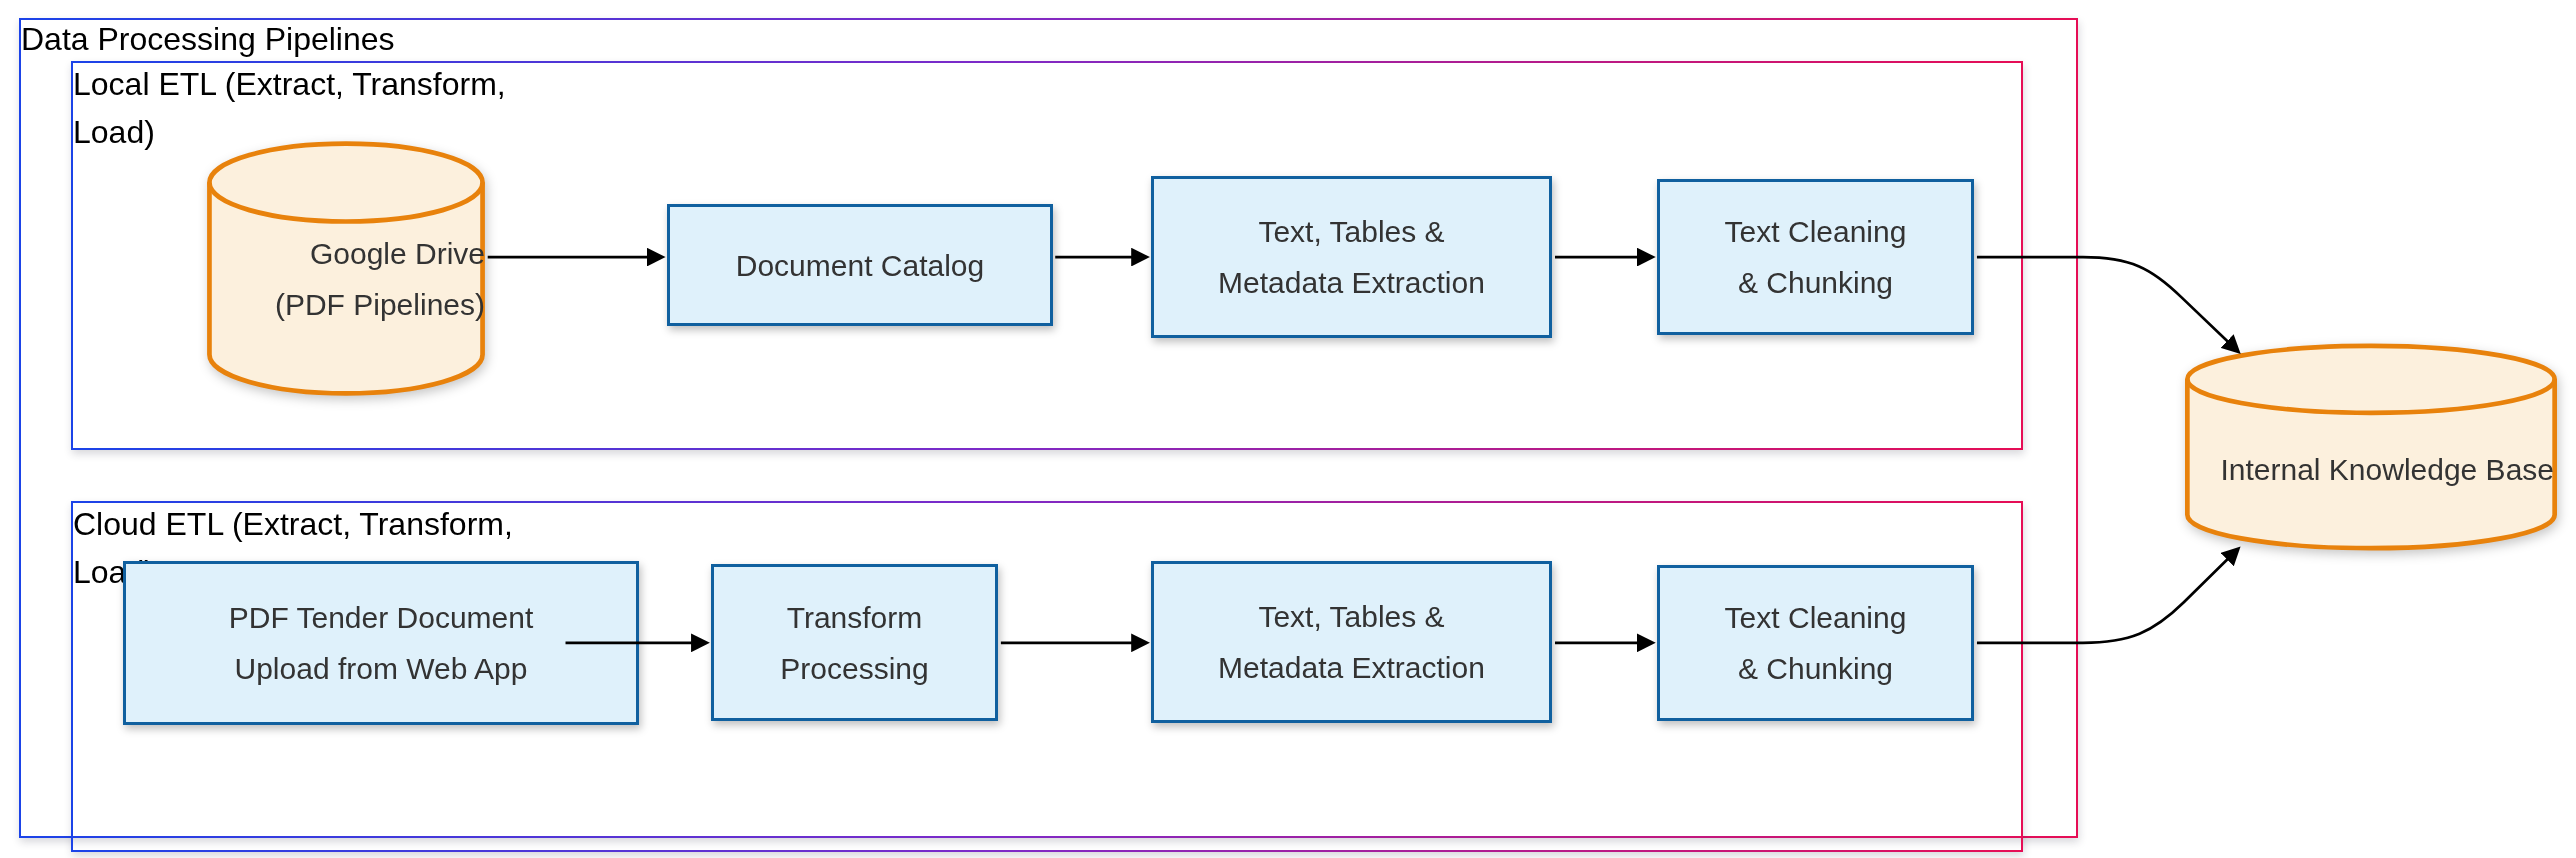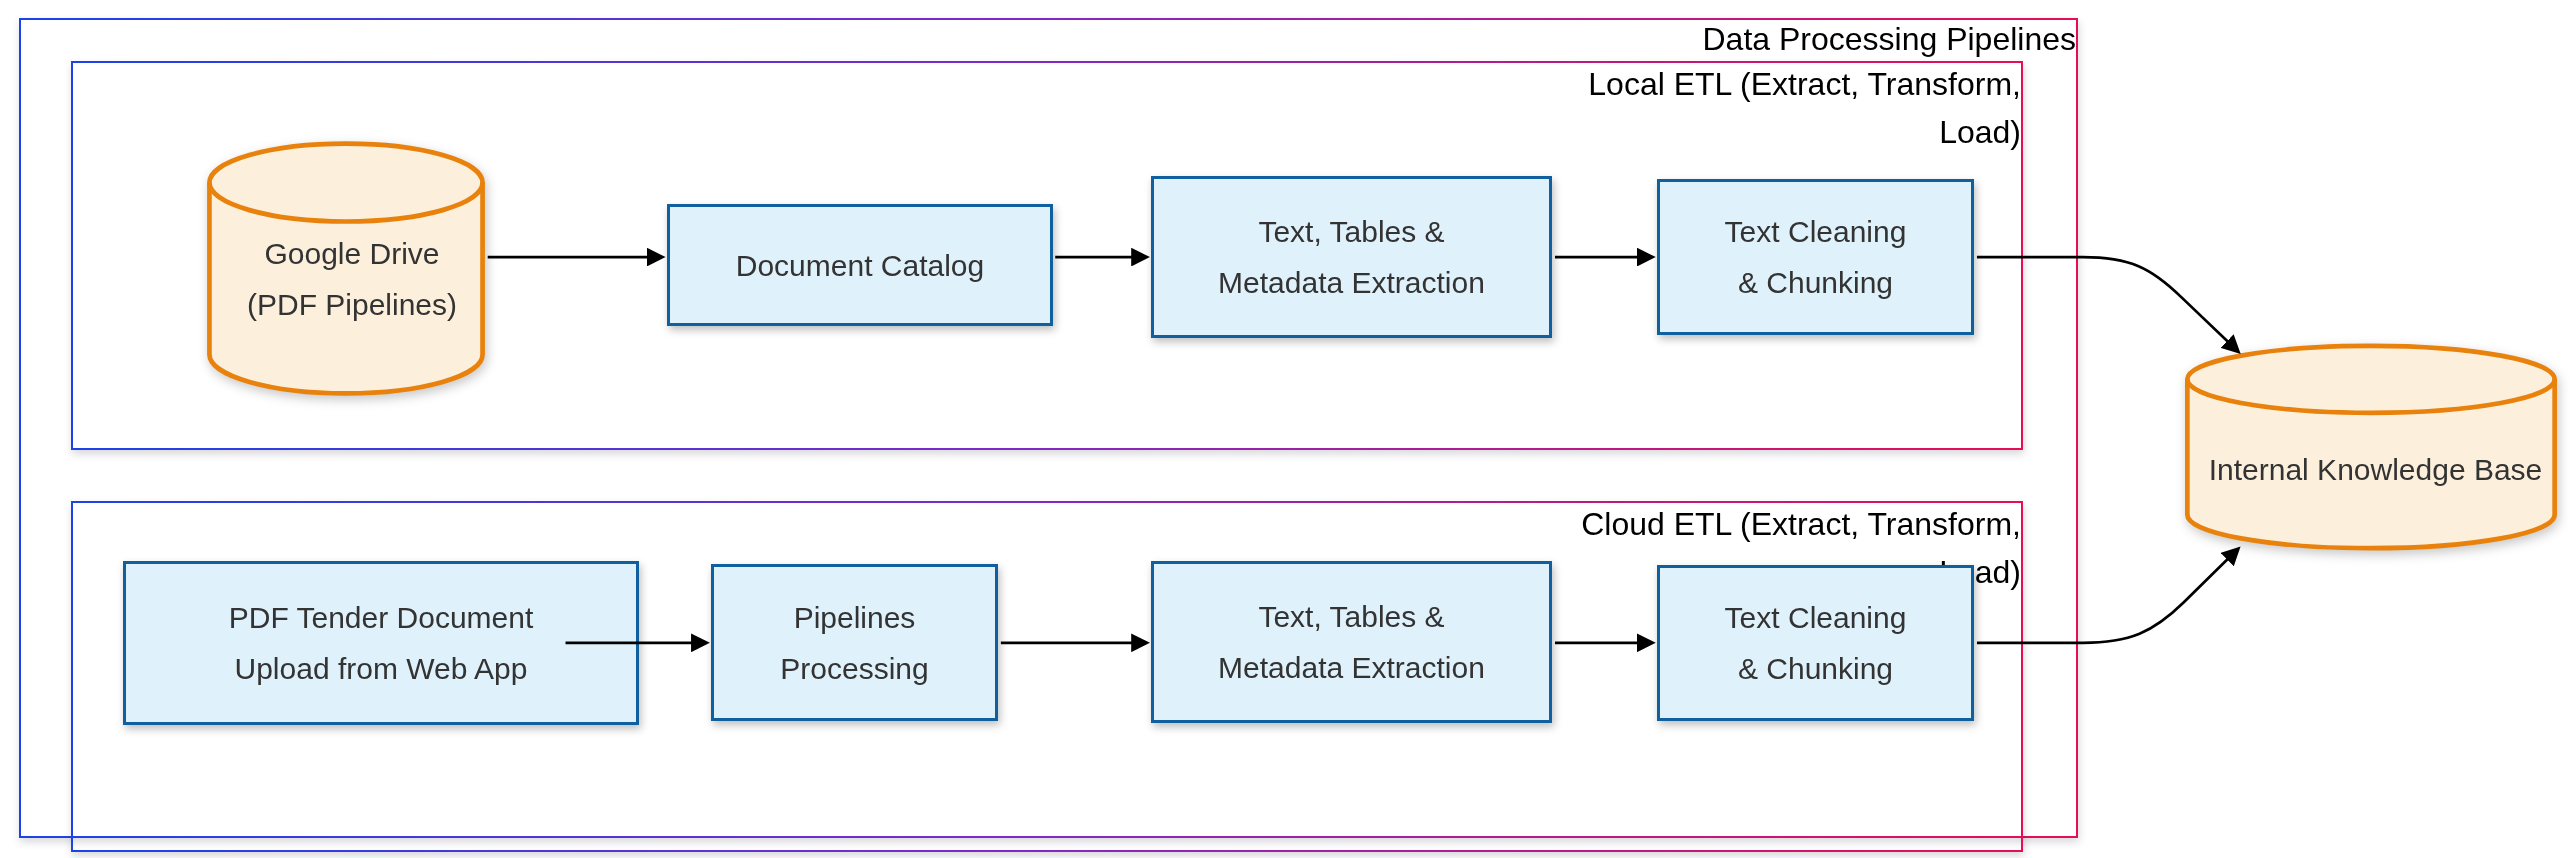--- a/index.html
+++ b/index.html
@@ -25,21 +25,21 @@
     position:absolute;
     border:2.7px solid;
     border-image:linear-gradient(90deg,var(--g1) 0%,var(--gm) 47%,var(--g2) 100%) 1;
     box-shadow:1.3px 4px 8px rgba(40,40,60,.18);
     z-index:1;
   }
   .outer{left:19px;top:18px;width:2059px;height:820px}
   .inner-local{left:50px;top:41px;width:1952px;height:389px}
   .inner-cloud{left:50px;top:481px;width:1952px;height:351px}
   .ctitle{
-    position:absolute;left:0;right:0;text-align:right;
+    position:absolute;left:0;right:0;text-align:left;
     color:var(--title);font-size:32px;line-height:48px;
   }
   .ctitle span{display:block}
   .outer-title{top:-4.7px}
   .inner-local .ctitle{top:-2.7px}
   .inner-cloud .ctitle{top:-3.4px}
 
   .node{
     position:absolute;display:flex;flex-direction:column;
     align-items:center;justify-content:center;text-align:center;
@@ -56,21 +56,21 @@
   #n-pdf{left:123px;top:561px;width:516px;height:164px}
   #n-dp{left:711px;top:564px;width:287px;height:157px}
   #n-tt2{left:1151px;top:561px;width:401px;height:162px}
   #n-tc2{left:1657px;top:565px;width:317px;height:156px}
 
   .db{position:absolute;z-index:2}
   #n-gd{left:207px;top:141px;width:278px;height:255px}
   #n-kb{left:2185px;top:343px;width:369px;height:208px}
   .db svg{position:absolute;left:0;top:0;filter:drop-shadow(2px 4px 5.4px rgba(0,0,0,.22))}
   .db-label{
-    position:absolute;left:12px;right:0;text-align:center;
+    position:absolute;left:12px;right:0;text-align:right;
     color:var(--text);font-size:30px;line-height:51px;
   }
   .db-label span{display:block}
   #n-gd .db-label{top:87px}
   #n-kb .db-label{top:101px}
 
   .edges{position:absolute;left:0;top:0;z-index:5;pointer-events:none}
 </style>
 </head>
 <body>
@@ -119,21 +119,21 @@
   <span>Text Cleaning</span>
   <span>&amp; Chunking</span>
 </div>
 
 <div class="node" id="n-pdf">
   <span>PDF Tender Document</span>
   <span>Upload from Web App</span>
 </div>
 
 <div class="node" id="n-dp">
-  <span>Pipelines</span>
+  <span>Transform</span>
   <span>Processing</span>
 </div>
 
 <div class="node" id="n-tt2">
   <span>Text, Tables &amp;</span>
   <span>Metadata Extraction</span>
 </div>
 
 <div class="node" id="n-tc2">
   <span>Text Cleaning</span>

